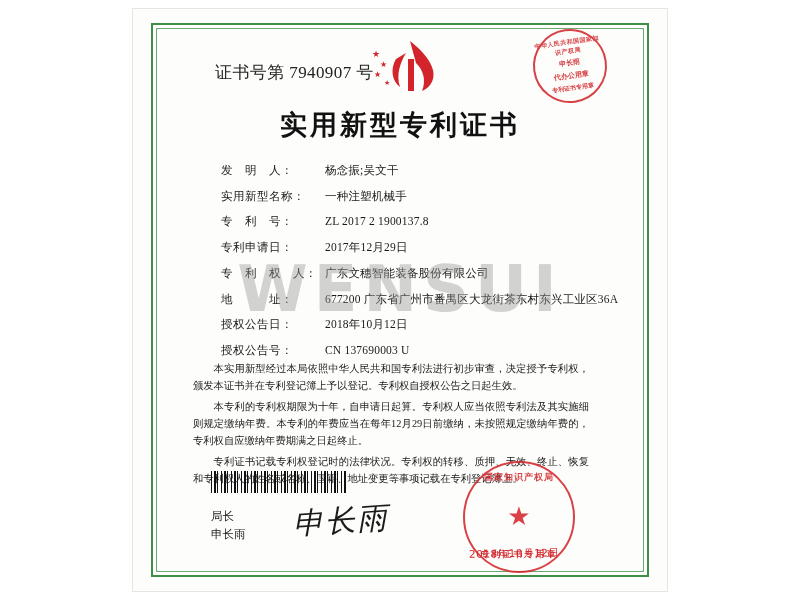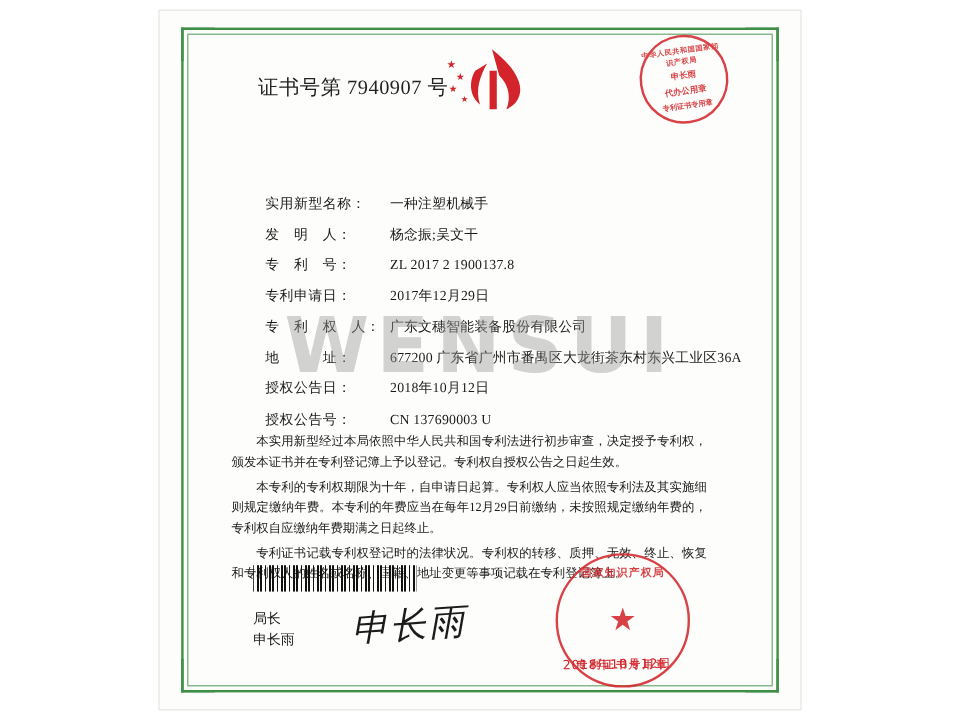--- a/index.html
+++ b/index.html
@@ -287,29 +287,30 @@
       </svg>
     </div>
 
     <div id="seal-top" class="seal">
       <div class="seal-inner-text t1">中华人民共和国国家知识产权局</div>
       <div class="seal-inner-text t2">申长雨</div>
       <div class="seal-inner-text t3">代办公用章</div>
       <div class="seal-inner-text t4">专利证书专用章</div>
     </div>
 
+    <div id="title">实用新型专利证书</div>
 
     <div id="fields">
+      <div class="field-row">
+        <span class="field-label">发　明　人：</span>
+        <span class="field-value">杨念振;吴文干</span>
+      </div>
       <div class="field-row">
         <span class="field-label">实用新型名称：</span>
         <span class="field-value">一种注塑机械手</span>
-      </div>
-      <div class="field-row">
-        <span class="field-label">发　明　人：</span>
-        <span class="field-value">杨念振;吴文干</span>
       </div>
       <div class="field-row">
         <span class="field-label">专　利　号：</span>
         <span class="field-value">ZL 2017 2 1900137.8</span>
       </div>
       <div class="field-row">
         <span class="field-label">专利申请日：</span>
         <span class="field-value">2017年12月29日</span>
       </div>
       <div class="field-row">

